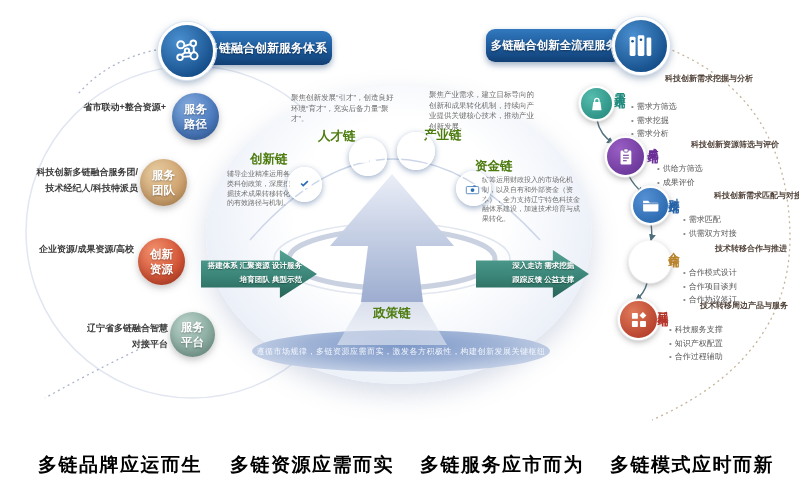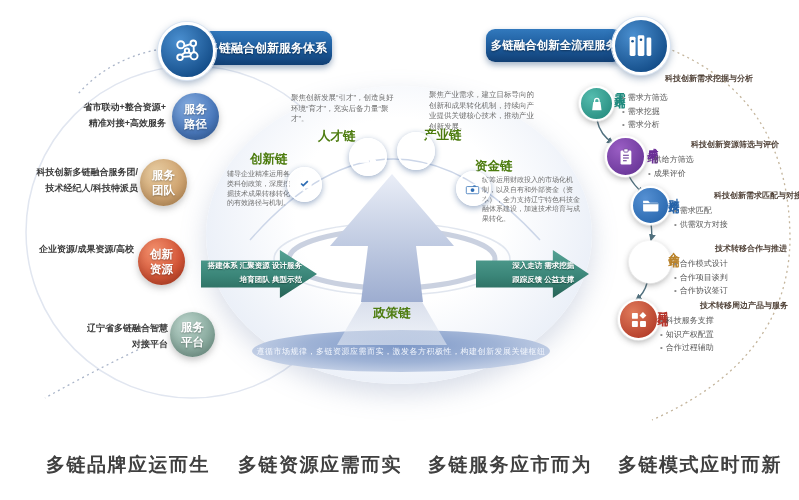--- a/index.html
+++ b/index.html
@@ -62,24 +62,24 @@
   .r-circle svg{width:70%;height:70%;}
   .rc-teal  {background:radial-gradient(circle at 35% 30%,#55bcae 0%,#1f8578 100%);}
   .rc-purple{background:radial-gradient(circle at 35% 30%,#9a5ec4 0%,#5e2d8e 100%);}
   .rc-blue  {background:radial-gradient(circle at 35% 30%,#5590d3 0%,#1f5fa6 100%);}
   .rc-gold  {background:radial-gradient(circle at 35% 30%,#e3b椅 0,#e0b15e 0%,#b97f22 100%);}
   .rc-redd  {background:radial-gradient(circle at 35% 30%,#e07a5a 0%,#aa2f1f 100%);}
   .r-tag{writing-mode:vertical-rl;font-weight:bold;font-size:11px;letter-spacing:2px;z-index:4;}
   .tag-teal{color:#1f8a7e}.tag-purple{color:#6a2d96}.tag-blue{color:#2462a8}
   .tag-gold{color:#b9822a}.tag-red{color:#b5342a}
   .r-title{font-weight:bold;font-size:8px;color:#52443a;z-index:4;white-space:nowrap;padding-left:32px;}
-  .r-bullets{list-style:none;margin:3px;padding:0;font-size:8px;color:#575757;line-height:13.5px;z-index:4;}
+  .r-bullets{list-style:none;margin:12px;padding:0;font-size:8px;color:#575757;line-height:13.5px;z-index:4;}
   .r-bullets li::before{content:"•";margin-right:3px;color:#8a8a8a;}
 
-  .footer-title{font-weight:bold;font-size:19px;color:#404040;text-align:right;letter-spacing:1.5px;z-index:4;}
+  .footer-title{font-weight:bold;font-size:19px;color:#000000;text-align:left;letter-spacing:1.5px;z-index:4;}
 </style>
 </head>
 <body>
 
 <div class="stage">
 
   <svg class="layer" style="z-index:0">
     <circle cx="192" cy="232" r="166" fill="none" stroke="#e1e6f0" stroke-width="1.5"></circle>
     <path d="M 156 50 Q 108 60 78 94" fill="none" stroke="#a9b4c8" stroke-width="1.3" stroke-dasharray="2 3.5"></path>
     <path d="M 148 345 Q 95 370 45 398" fill="none" stroke="#a9b4c8" stroke-width="1.3" stroke-dasharray="2 3.5"></path>
@@ -142,21 +142,20 @@
           <rect x="10" y="5" width="4.5" height="14" rx="1"></rect>
       <rect x="16" y="6.5" width="3.2" height="12.5" rx="1"></rect>
         </g>
       <circle cx="6.5" cy="9" r=".9" fill="#16508c"></circle>
         <circle cx="12.2" cy="8" r=".9" fill="#16508c"></circle>
     </svg>
   </div>
 
   <div class="abs l-text" style="left:50px;top:100px;width:116px">
     <div>省市联动+整合资源+</div>
-    <div>精准对接+高效服务</div>
   </div>
   <div class="abs l-circle c-blue" style="left:172px;top:93px;width:47px;height:47px">
     <span>服务</span>
     <span>路径</span>
   </div>
 
   <div class="abs l-text" style="left:28px;top:165px;width:110px">
     <div>科技创新多链融合服务团/</div>
     <div>技术经纪人/科技特派员</div>
   </div>

